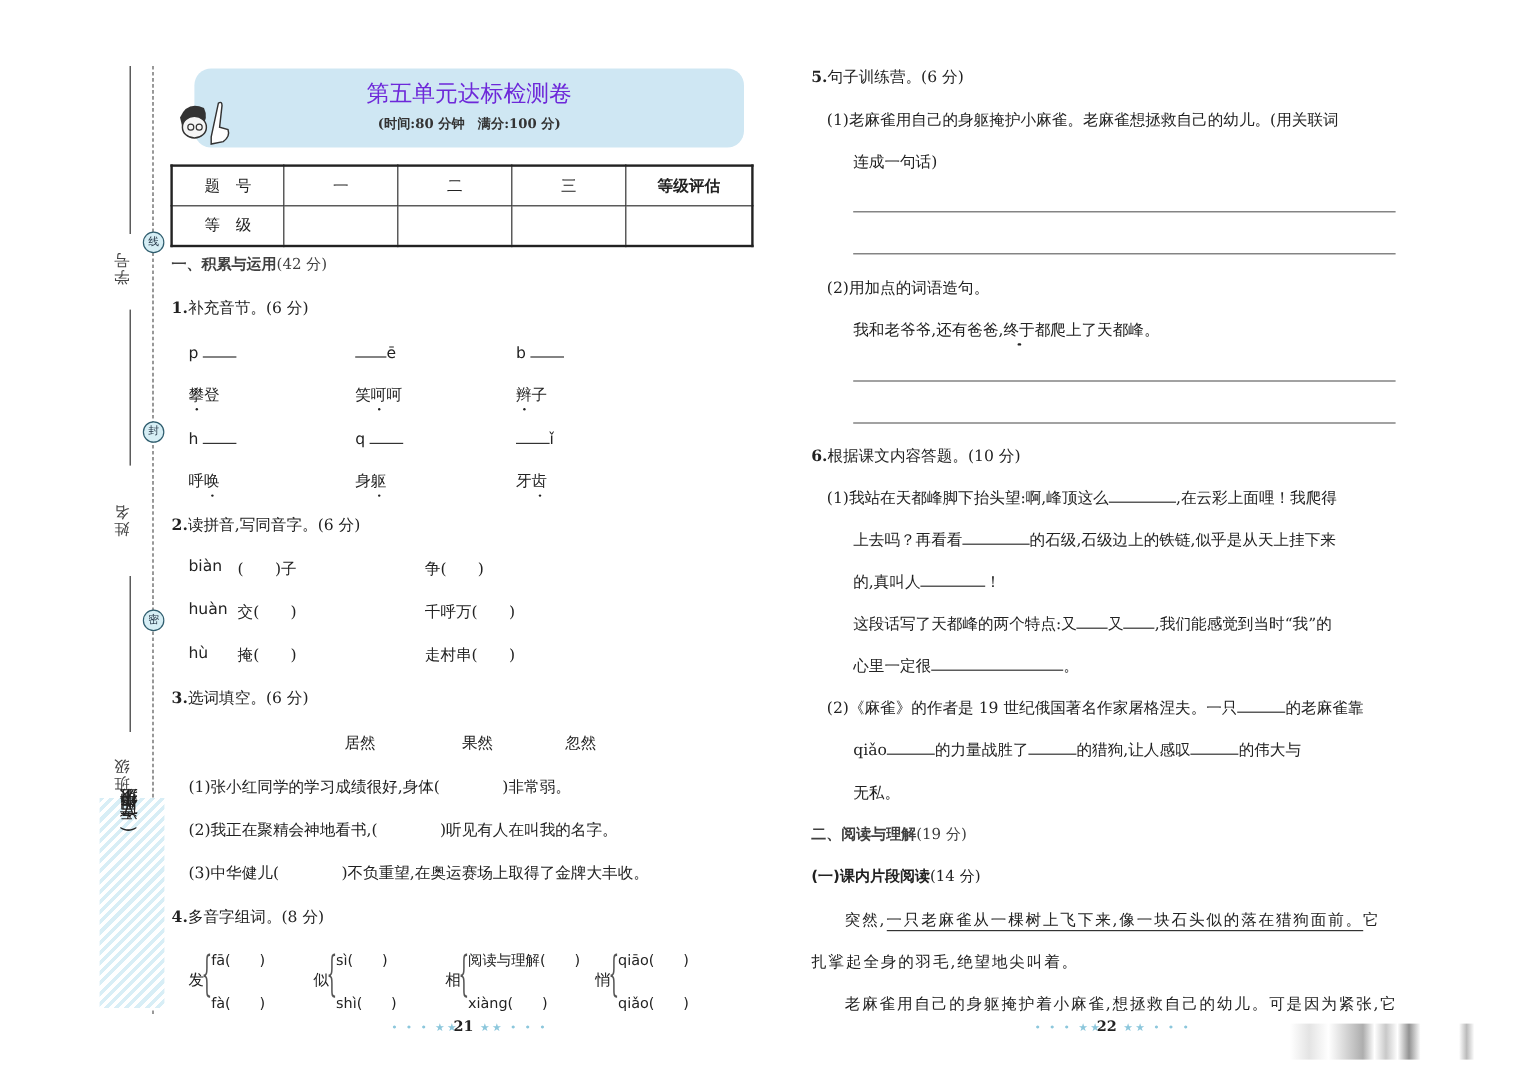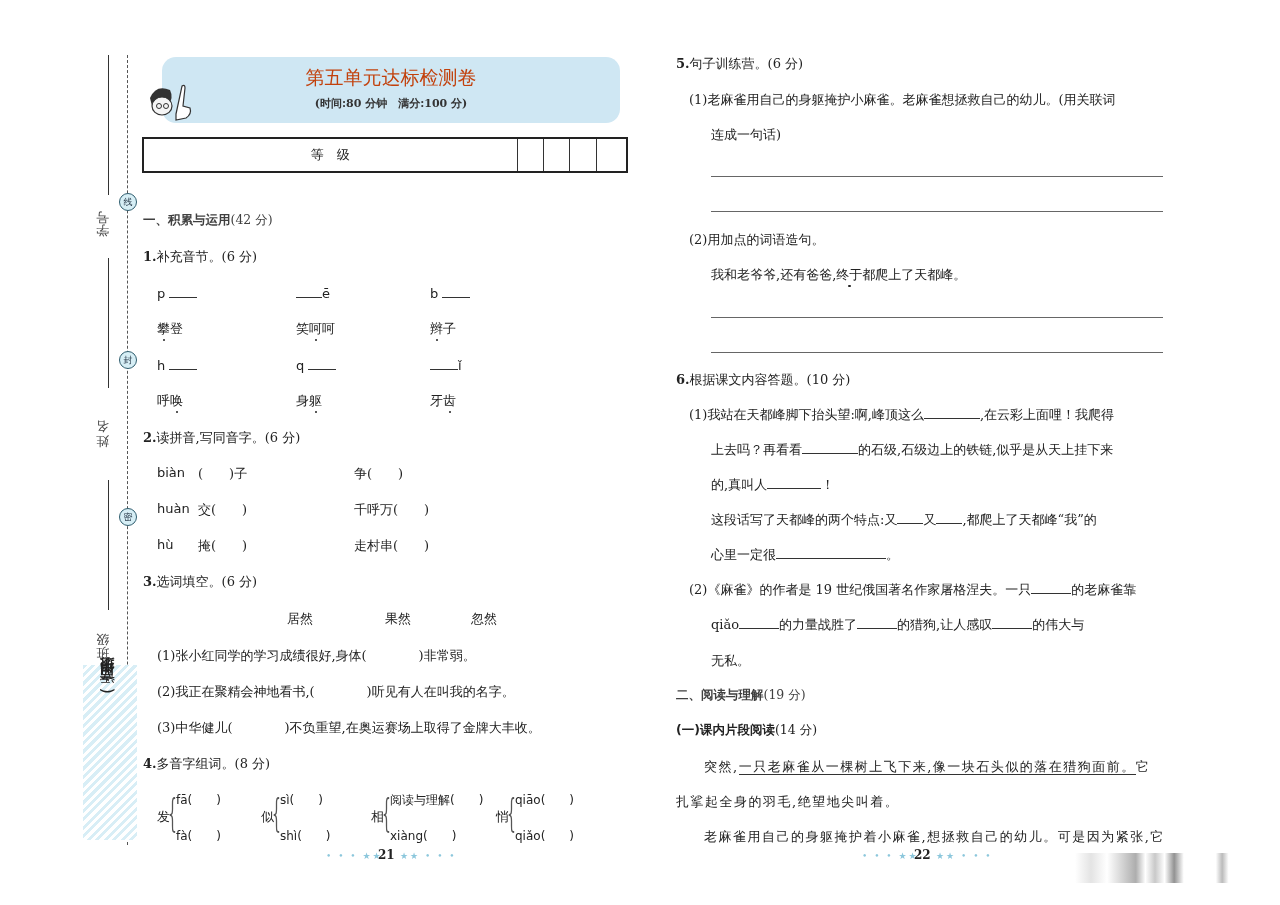--- a/index.html
+++ b/index.html
@@ -7,21 +7,21 @@
   .abs{position:absolute;}
   
   .bind-solid{position:absolute;left:108px;width:1px;background:#333;}
   .bind-dot{position:absolute;left:127px;top:55px;height:790px;border-left:1px dashed #555;}
   .seal{position:absolute;left:119px;width:16px;height:16px;border-radius:50%;border:1.5px solid #2f5d6e;background:#d6eef5;font-size:9px;line-height:16px;text-align:center;color:#234;font-family:"DejaVu Sans",sans-serif;}
   .vlabel{position:absolute;left:94px;width:20px;font-size:13px;color:#444;writing-mode:vertical-rl;transform:rotate(180deg);letter-spacing:14px;font-family:"DejaVu Sans",sans-serif;}
   .spine{position:absolute;left:83px;top:665px;width:54px;height:175px;background:repeating-linear-gradient(135deg,#d8eef6 0 3px,#ffffff 3px 6px);}
   .spine span{position:absolute;left:15px;top:10px;writing-mode:vertical-rl;transform:rotate(180deg);font-size:15px;font-family:"DejaVu Sans",sans-serif;color:#222;letter-spacing:1px;}
   
   .banner{position:absolute;left:162px;top:57px;width:458px;height:66px;background:#cfe7f3;border-radius:14px;}
-  .banner .title{position:absolute;left:0;right:0;top:8px;text-align:center;font-size:19px;font-family:"DejaVu Sans",sans-serif;color:#c2410c;}
+  .banner .title{position:absolute;left:0;right:0;top:8px;text-align:center;font-size:19px;font-family:"DejaVu Sans",sans-serif;color:#6d28d9;}
   .banner .sub{position:absolute;left:0;right:0;top:39px;text-align:center;font-size:11px;color:#333;font-weight:bold;}
   .mascot{position:absolute;left:146px;top:80px;width:50px;height:50px;}
   
   table.grade{position:absolute;left:142px;top:137px;width:486px;border-collapse:collapse;font-family:"DejaVu Sans",sans-serif;font-size:13px;}
   table.grade td{border:1px solid #333;height:30px;text-align:center;}
   table.grade{border:2px solid #222;}
   .sect{font-family:"DejaVu Sans",sans-serif;font-size:12.5px;color:#404040;font-weight:bold;}
   .sect em{font-style:normal;font-weight:normal;font-family:"DejaVu Serif",serif;}
   .q{font-size:13px;}
   .q b{font-family:"DejaVu Serif",serif;}
@@ -60,20 +60,27 @@
 <svg class="mascot" viewBox="0 0 50 50">
   <path d="M4 18 Q10 4 24 10 Q28 18 22 26 Q12 30 6 26 Z" fill="#333"></path>
   <ellipse cx="16" cy="26" rx="10" ry="9" fill="#f5f5f5" stroke="#333" stroke-width="1.2"></ellipse>
   <circle cx="13" cy="26" r="2.5" fill="none" stroke="#333"></circle>
     <circle cx="20" cy="26" r="2.5" fill="none" stroke="#333"></circle>
   <path d="M30 34 L36 6 Q39 4 39 8 L37 26 L44 28 Q46 34 40 38 L30 40 Z" fill="#fff" stroke="#333" stroke-width="1.2"></path>
 </svg>
 
 <table class="grade">
   <tbody>
+      <tr>
+    <td style="width:90px">题　号</td>
+    <td style="width:92px">一</td>
+    <td style="width:92px">二</td>
+    <td style="width:92px">三</td>
+    <td style="font-weight:bold">等级评估</td>
+  </tr>
   <tr>
     <td>等　级</td>
     <td></td>
     <td></td>
     <td></td>
     <td></td>
   </tr>
 </tbody>
   </table>
 
@@ -147,21 +154,21 @@
 <div class="line" style="left:711px;top:211px;width:452px;"></div>
 <div class="abs t" style="left:689px;top:231px;">(2)用加点的词语造句。</div>
 <div class="abs t" style="left:711px;top:266px;"><span>我和老爷爷,还有爸爸,</span><span class="dot">终于</span><span>都爬上了天都峰。</span></div>
 <div class="line" style="left:711px;top:317px;width:452px;"></div>
 <div class="line" style="left:711px;top:352px;width:452px;"></div>
 
 <div class="abs q" style="left:676px;top:371px;"><b>6.</b><span>根据课文内容答题。(10 分)</span></div>
 <div class="abs t" style="left:689px;top:406px;"><span>(1)我站在天都峰脚下抬头望:啊,峰顶这么</span><span class="blank" style="width:56px"></span><span>,在云彩上面哩！我爬得</span></div>
 <div class="abs t" style="left:711px;top:441px;"><span>上去吗？再看看</span><span class="blank" style="width:56px"></span><span>的石级,石级边上的铁链,似乎是从天上挂下来</span></div>
 <div class="abs t" style="left:711px;top:476px;"><span>的,真叫人</span><span class="blank" style="width:54px"></span><span>！</span></div>
-<div class="abs t" style="left:711px;top:511px;"><span>这段话写了天都峰的两个特点:又</span><span class="blank" style="width:26px"></span><span>又</span><span class="blank" style="width:26px"></span><span>,都爬上了天都峰“我”的</span></div>
+<div class="abs t" style="left:711px;top:511px;"><span>这段话写了天都峰的两个特点:又</span><span class="blank" style="width:26px"></span><span>又</span><span class="blank" style="width:26px"></span><span>,我们能感觉到当时“我”的</span></div>
 <div class="abs t" style="left:711px;top:546px;"><span>心里一定很</span><span class="blank" style="width:110px"></span><span>。</span></div>
 <div class="abs t" style="left:689px;top:581px;"><span>(2)《麻雀》的作者是 19 世纪俄国著名作家屠格涅夫。一只</span><span class="blank" style="width:40px"></span><span>的老麻雀靠</span></div>
 <div class="abs t" style="left:711px;top:616px;"><span>qiǎo</span><span class="blank" style="width:40px"></span><span>的力量战胜了</span><span class="blank" style="width:40px"></span><span>的猎狗,让人感叹</span><span class="blank" style="width:40px"></span><span>的伟大与</span></div>
 <div class="abs t" style="left:711px;top:652px;">无私。</div>
 
 <div class="abs sect" style="left:676px;top:687px;"><span>二、阅读与理解</span><em>(19 分)</em></div>
 <div class="abs" style="left:676px;top:722px;font-family:'DejaVu Sans',sans-serif;font-size:12.5px;font-weight:bold;"><span>(一)课内片段阅读</span><span style="font-weight:normal;font-family:'DejaVu Serif',serif;">(14 分)</span></div>
 
 <div class="abs t" style="left:704px;top:758px;letter-spacing:1.5px;"><span>突然,</span><span class="ul">一只老麻雀从一棵树上飞下来,像一块石头似的落在猎狗面前。</span><span>它</span></div>
 <div class="abs t" style="left:676px;top:793px;letter-spacing:1.5px;">扎挲起全身的羽毛,绝望地尖叫着。</div>

